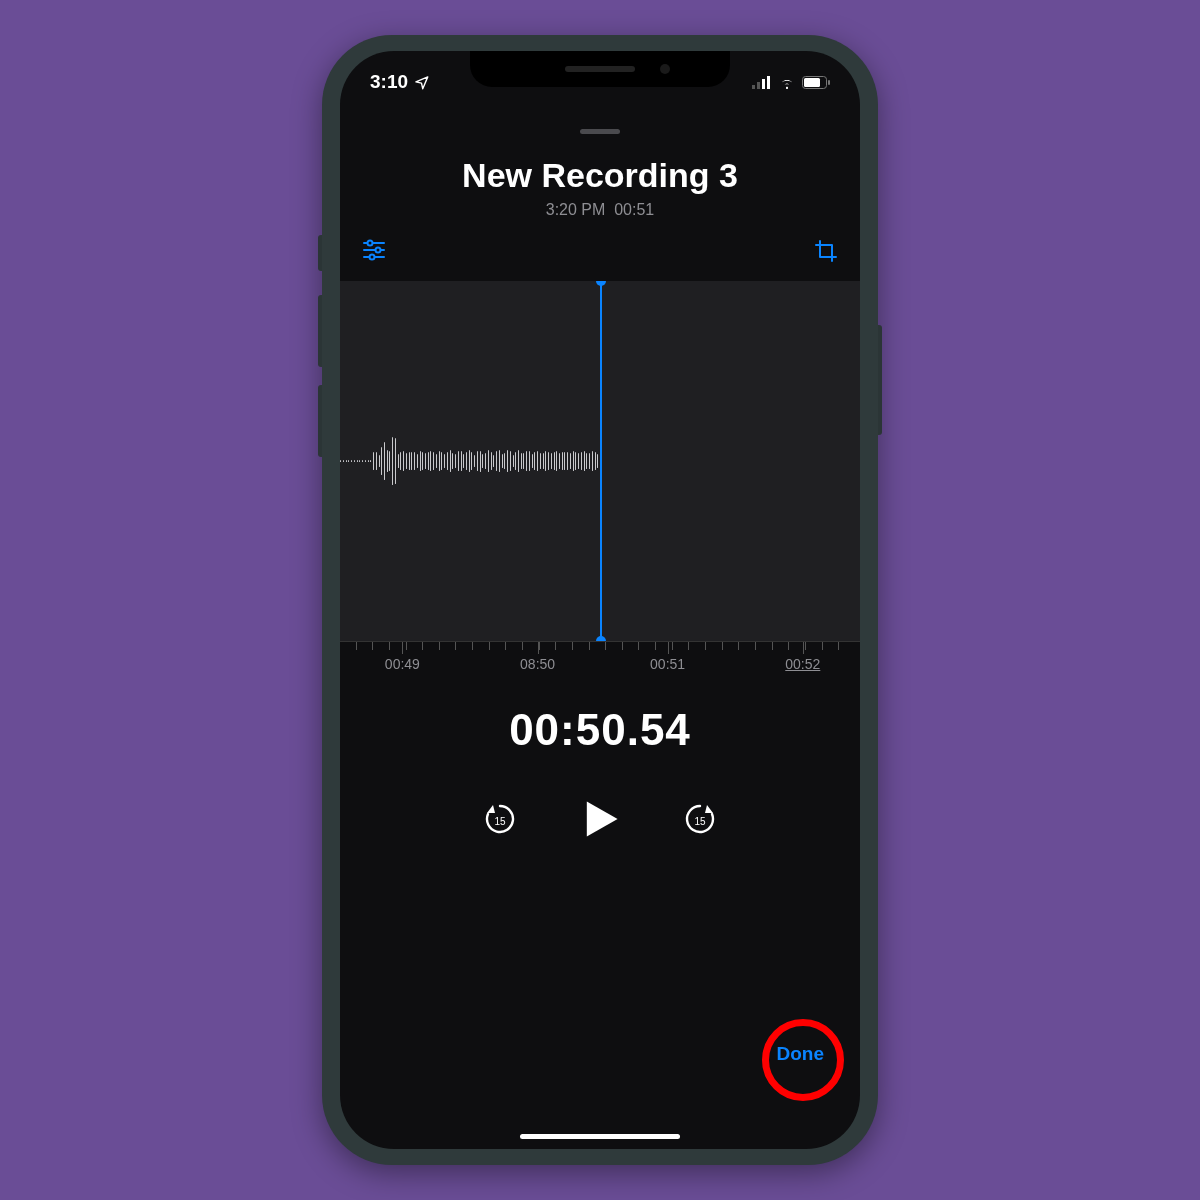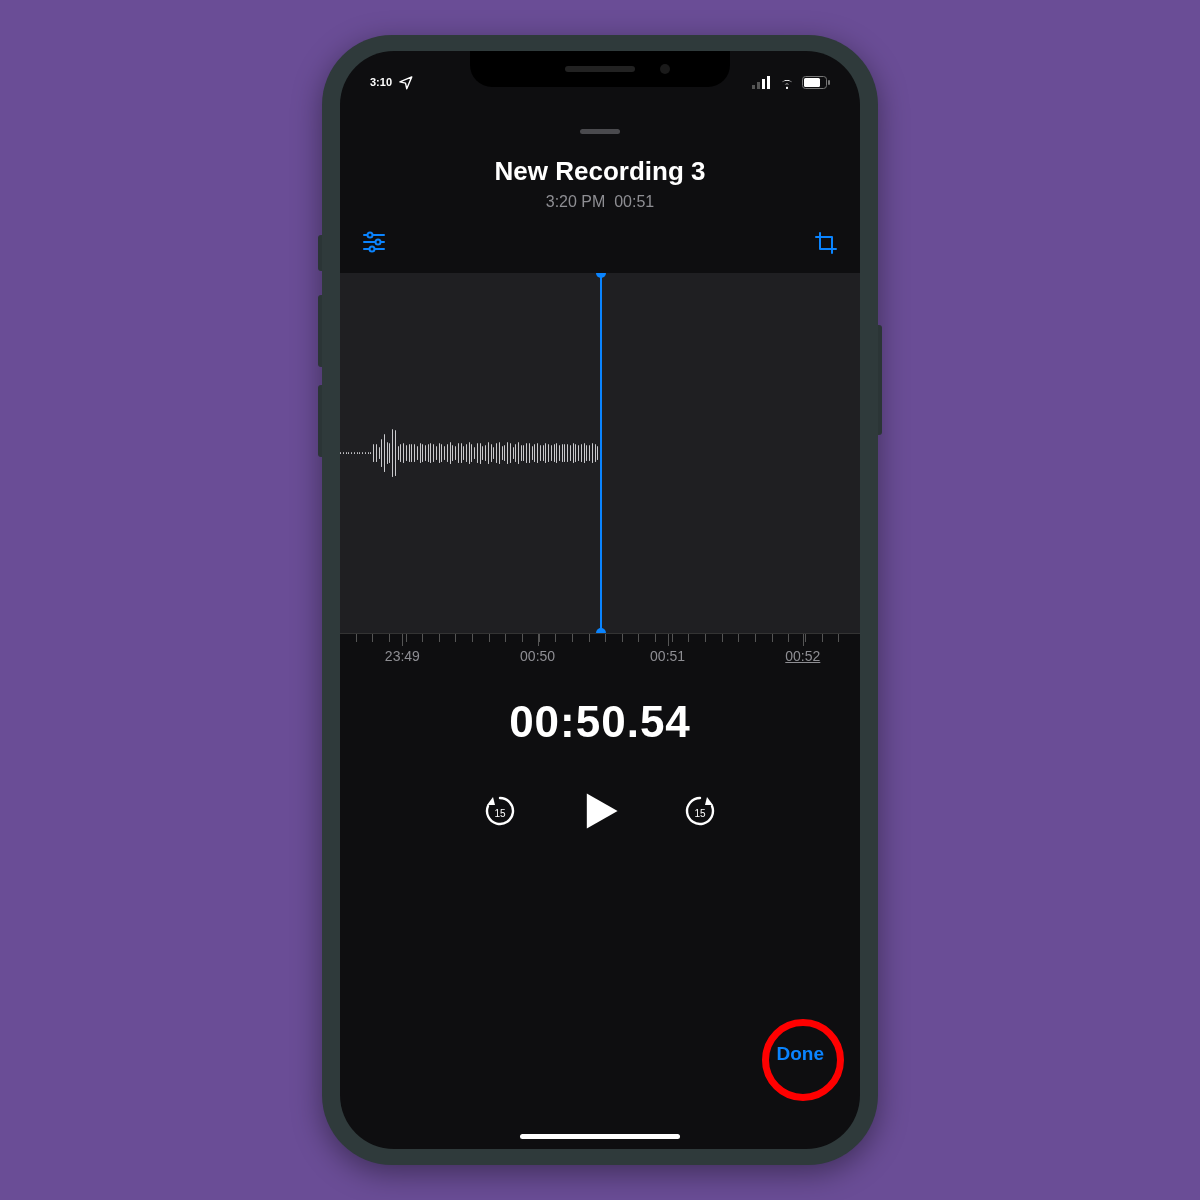--- a/index.html
+++ b/index.html
@@ -44,32 +44,32 @@
     border-bottom-right-radius: 22px;
     z-index: 10;
     display:flex; align-items:center; justify-content:center; gap:40px;
   }
   .speaker { width:70px; height:6px; background:#222; border-radius:3px;}
   .camera  { width:10px; height:10px; background:#1a1a1a; border-radius:50%; position:absolute; right:60px; top:13px;}
   .statusbar {
     position: absolute; top:0; left:0; right:0; height:48px;
     display:flex; justify-content:space-between; align-items:center;
     padding: 14px 30px 0 30px;
-    color:#fff; font-size:11px; font-weight:600; z-index:5;
+    color:#fff; font-size:19px; font-weight:600; z-index:5;
   }
   .status-left { display:flex; align-items:center; gap:6px;}
   .status-right { display:flex; align-items:center; gap:6px;}
   
   .content {
     position:absolute; top:0; left:0; right:0; bottom:0;
     padding-top: 70px;
     display:flex; flex-direction:column;
   }
   .grabber { width:40px; height:5px; background:#4a4a4e; border-radius:3px; margin: 8px auto 22px auto;}
-  .title { color:#fff; font-size:26px; font-weight:700; text-align:center;}
+  .title { color:#fff; font-size:34px; font-weight:700; text-align:center;}
   .subtitle { color:#8e8e93; font-size:16px; text-align:center; margin-top:6px;}
   .toolbar { display:flex; justify-content:space-between; padding: 20px 22px 14px 22px;}
   .icn { color:#0a84ff; }
   .wavearea {
     background:#1f1f22;
     height:360px;
     position:relative;
     overflow:hidden;
   }
   .playhead {
@@ -320,23 +320,23 @@
           <div class="tick" style="left: 70.2%;"></div>
           <div class="tick" style="left: 73.4%;"></div>
           <div class="tick" style="left: 76.6%;"></div>
           <div class="tick" style="left: 79.8%;"></div>
           <div class="tick" style="left: 83%;"></div>
           <div class="tick" style="left: 86.2%;"></div>
           <div class="tick" style="left: 89.4%;"></div>
           <div class="tick" style="left: 92.6%;"></div>
           <div class="tick" style="left: 95.8%;"></div>
           <div class="tick tall" style="left: 12%;"></div>
-          <div class="rlabel" style="left: 12%;">23:49</div>
+          <div class="rlabel" style="left: 12%;">00:49</div>
           <div class="tick tall" style="left: 38%;"></div>
-          <div class="rlabel" style="left: 38%;">00:50</div>
+          <div class="rlabel" style="left: 38%;">08:50</div>
           <div class="tick tall" style="left: 63%;"></div>
           <div class="rlabel" style="left: 63%;">00:51</div>
           <div class="tick tall" style="left: 89%;"></div>
           <div class="rlabel" style="left: 89%; text-decoration: underline;">00:52</div>
         </div>
 
       <div class="timer">00:50.54</div>
 
       <div class="controls">
         <span class="skip">

